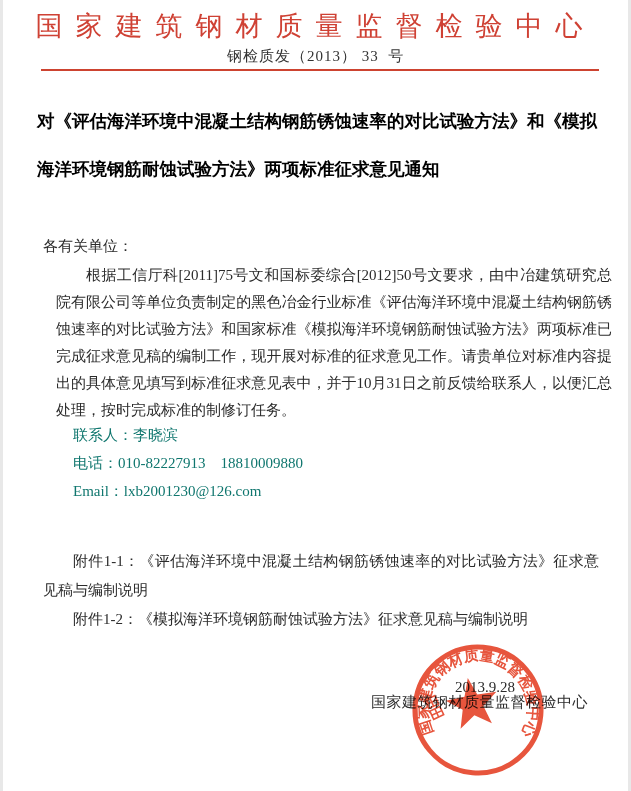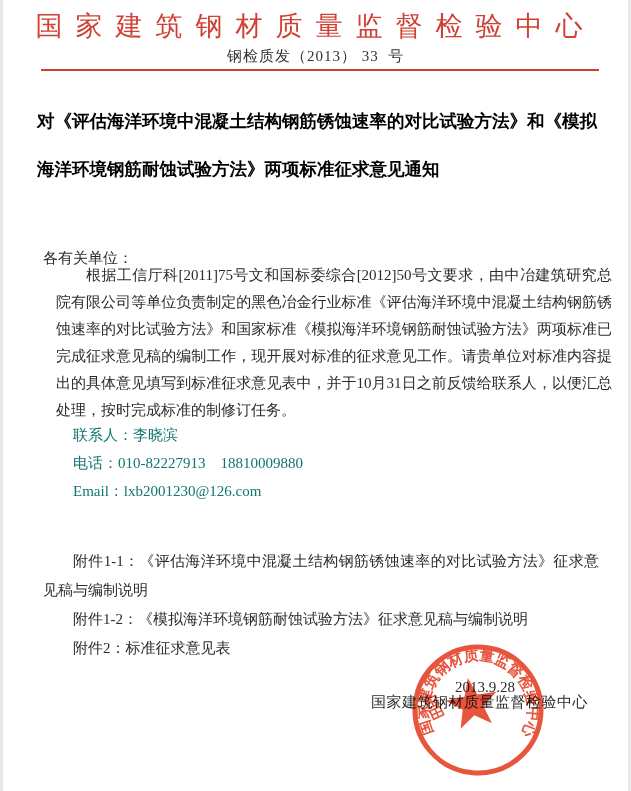--- a/index.html
+++ b/index.html
@@ -37,21 +37,20 @@
     text-align:left;
     font-size:17.5px;
     font-weight:bold;
     line-height:48px;
     color:#000000;
   }
   .salutation{
     position:absolute;top:237px;left:40px;
     font-size:15px;
     color:#2b2b2b;
-    margin-top:12px;
   }
   .main-paragraph{
     position:absolute;top:262px;left:53px;width:556px;
     font-size:15px;
     line-height:27px;
     text-align:justify;
     text-indent:2em;
     color:#2b2b2b;
   }
   .contact-block{
@@ -111,21 +110,20 @@
 
   <div class="contact-block">
     <div>联系人：李晓滨</div>
     <div>电话：010-82227913    18810009880</div>
     <div>Email：lxb2001230@126.com</div>
   </div>
 
   <div class="attachments">
     <div class="att-wrap">附件1-1：《评估海洋环境中混凝土结构钢筋锈蚀速率的对比试验方法》征求意见稿与编制说明</div>
     <div class="att-line">附件1-2：《模拟海洋环境钢筋耐蚀试验方法》征求意见稿与编制说明</div>
-    <div class="att-line">附件2：标准征求意见表</div>
   </div>
 
   <div class="signature-org">国家建筑钢材质量监督检验中心</div>
   <div class="signature-date">2013.9.28</div>
 
   <div class="seal">
     <svg width="142" height="142" viewBox="-71 -71 142 142" xmlns="http://www.w3.org/2000/svg">
       <g transform="rotate(5)">
 
         <circle cx="0" cy="0" r="63" fill="none" stroke="#e5482e" stroke-width="5"></circle>

